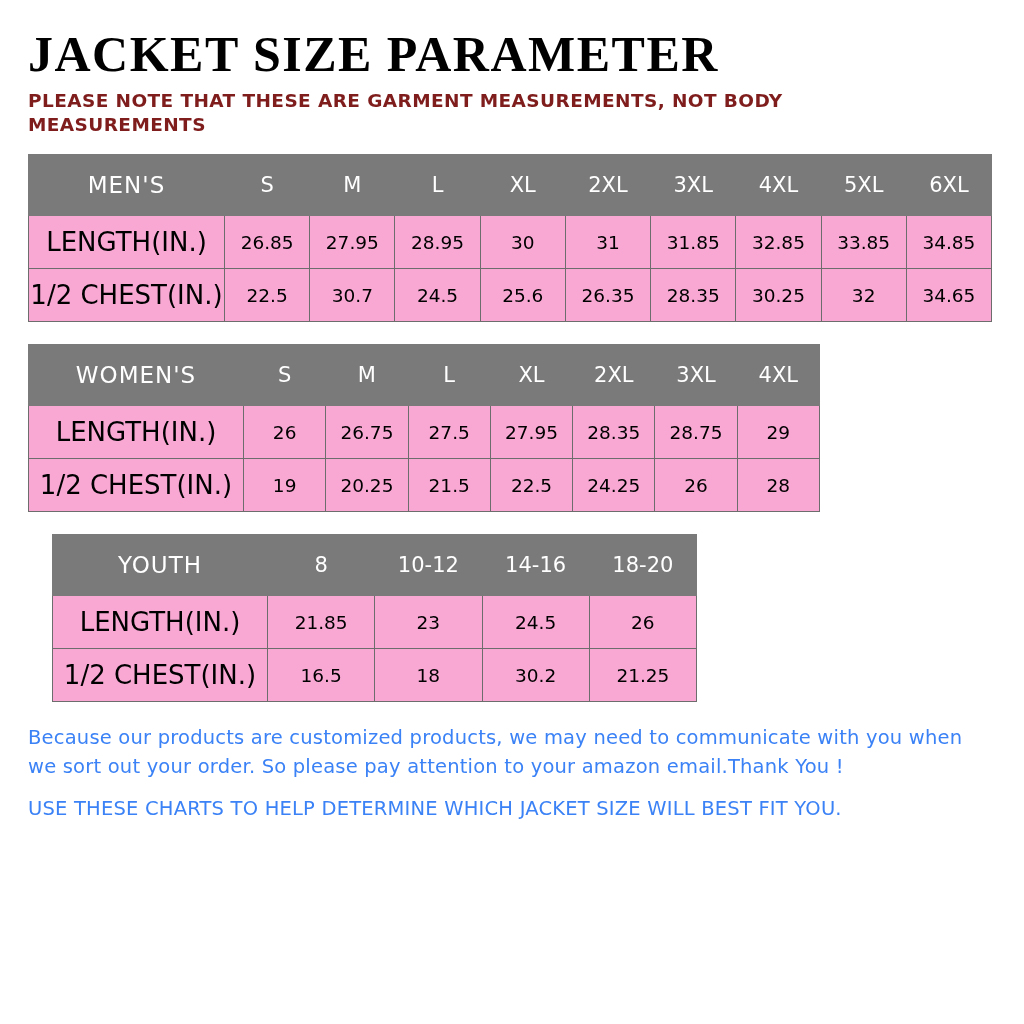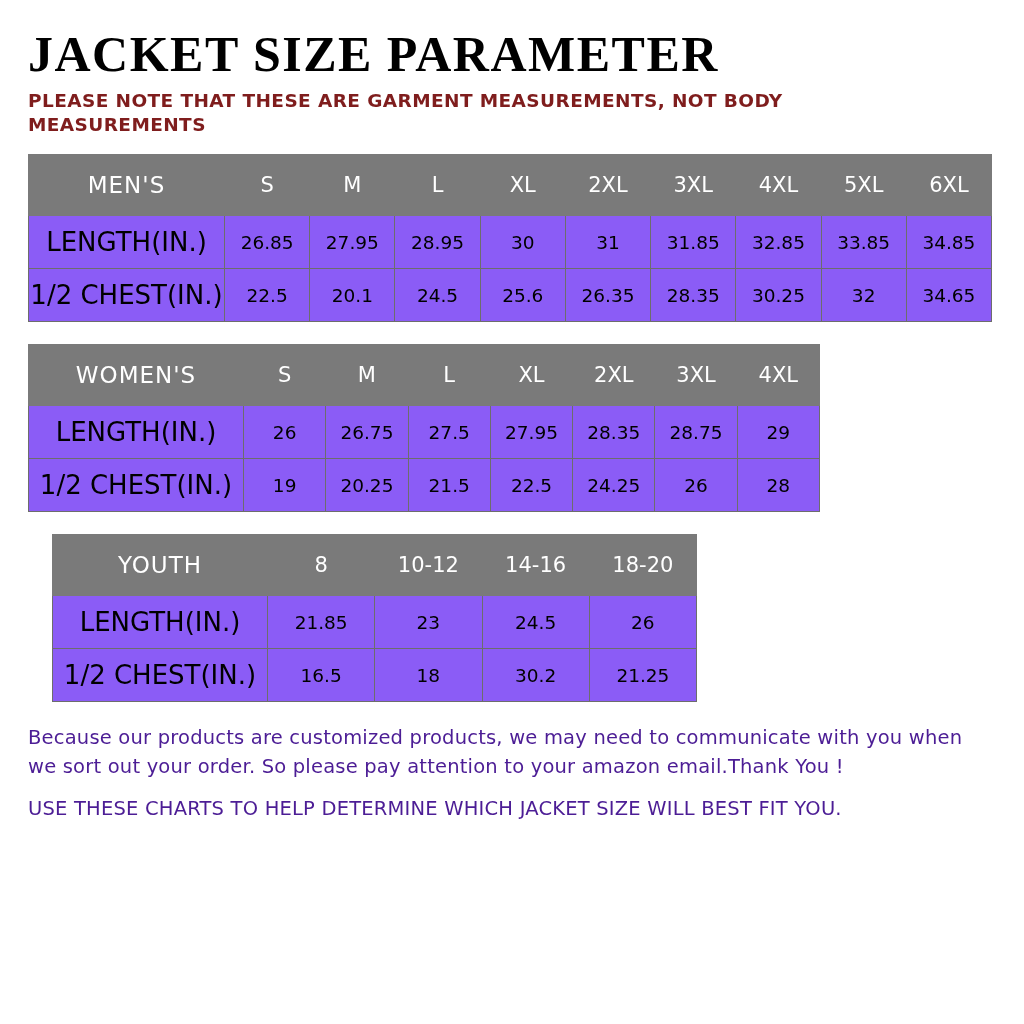--- a/index.html
+++ b/index.html
@@ -36,21 +36,21 @@
     line-height: 1.35;
     letter-spacing: 0.4px;
     margin: 0 0 16px 6px;
     max-width: 790px;
     font-weight: bold;
   }
   table {
     border-collapse: collapse;
     table-layout: fixed;
     margin: 0 0 22px 6px;
-    background: #8b5cf6;
+    background: #f9a8d4;
   }
   table td, table th {
     border: 1px solid #6d6d6d;
     text-align: center;
     font-weight: normal;
     color: #000;
     padding: 0;
     font-size: 18.5px;
   }
   thead th {
@@ -75,21 +75,21 @@
   #mens-table col.first { width: 196px; }
   
   #womens-table { width: 792px; }
   #womens-table col.first { width: 215px; }
   
   #youth-table { width: 645px; margin-left: 30px; }
   #youth-table col.first { width: 215px; }
 
   .footer {
     margin: 6px 0 0 6px;
-    color: #4c1d95;
+    color: #3b82f6;
   }
   .footer p {
     margin: 0 0 14px 0;
     font-size: 19.5px;
     line-height: 1.45;
     letter-spacing: 0.2px;
     max-width: 960px;
   }
   .footer p.last {
     margin-top: 4px;
@@ -139,21 +139,21 @@
         <td>30</td>
         <td>31</td>
         <td>31.85</td>
         <td>32.85</td>
         <td>33.85</td>
         <td>34.85</td>
       </tr>
       <tr>
         <td class="row-label">1/2 CHEST(IN.)</td>
         <td>22.5</td>
-        <td>20.1</td>
+        <td>30.7</td>
         <td>24.5</td>
         <td>25.6</td>
         <td>26.35</td>
         <td>28.35</td>
         <td>30.25</td>
         <td>32</td>
         <td>34.65</td>
       </tr>
     </tbody>
   </table>

